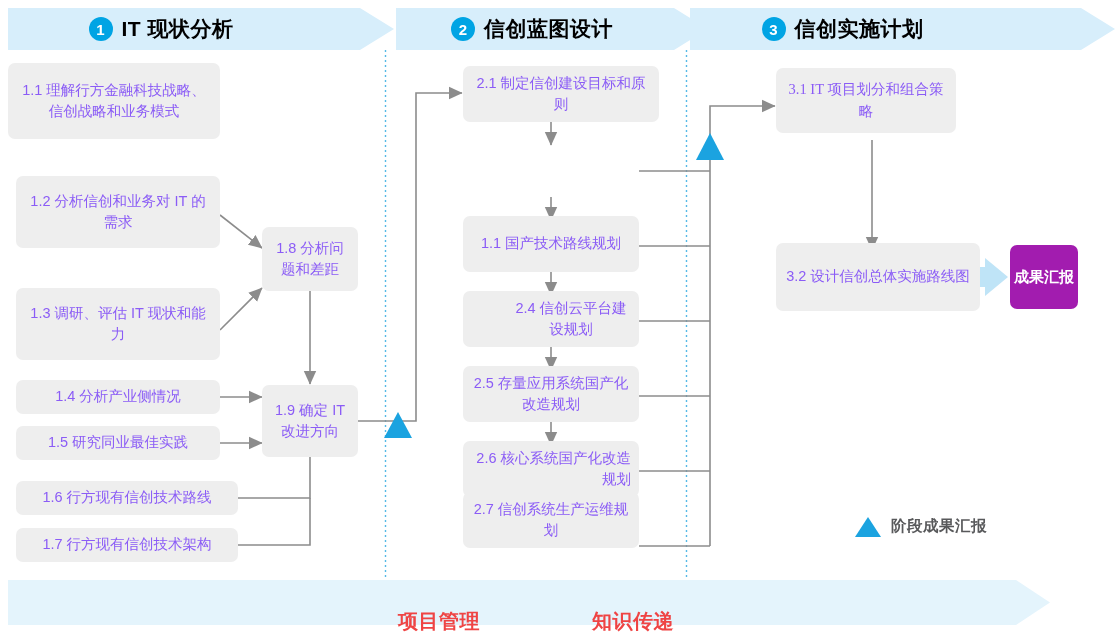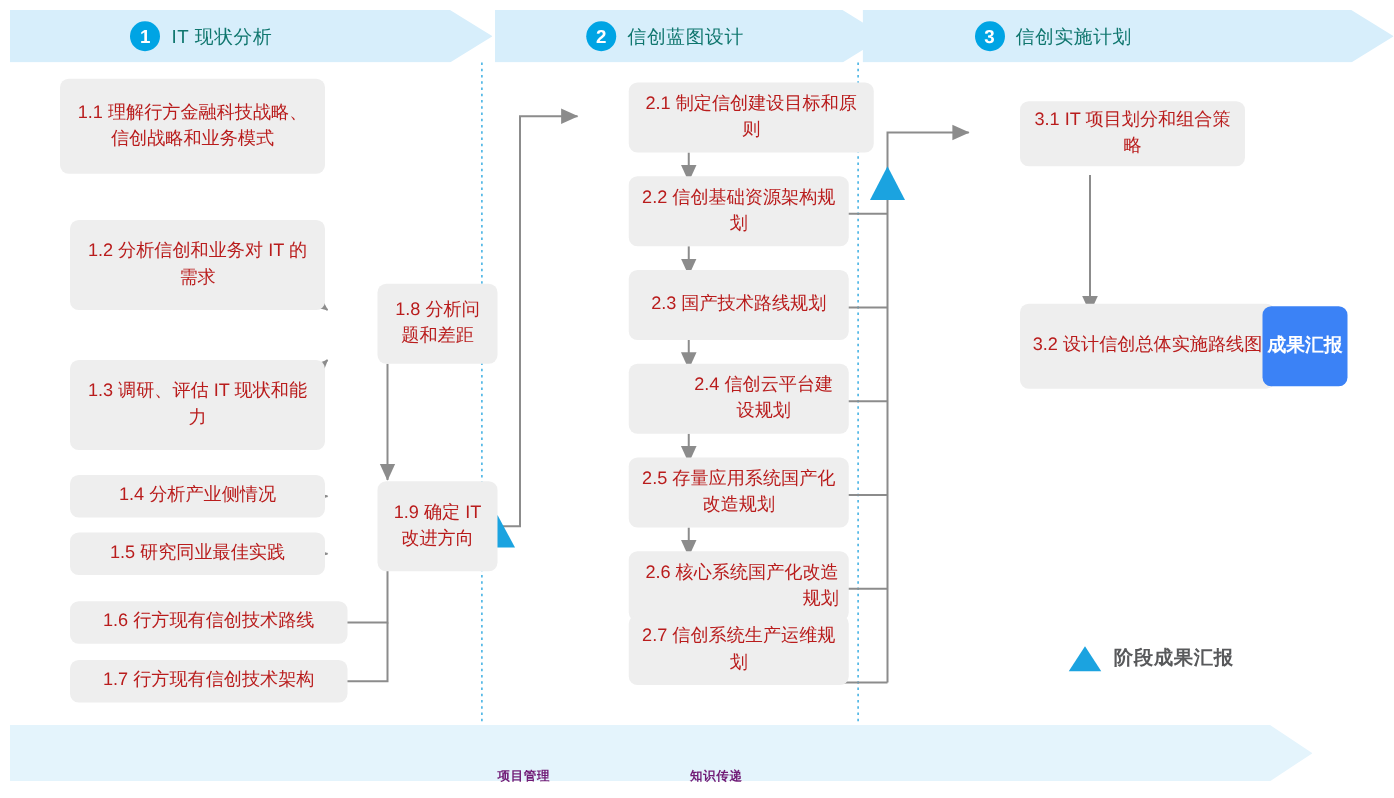--- a/index.html
+++ b/index.html
@@ -18,45 +18,45 @@
   .phase-2{left:396px;width:312px;}
   .phase-3{left:690px;width:425px;}
   .phase-inner{position:absolute;inset:0;display:flex;align-items:center;justify-content:center;
                gap:9px;padding-right:34px;box-sizing:border-box;}
   .phase-1 .phase-inner{padding-right:80px;}
   .phase-2 .phase-inner{padding-right:40px;}
   .phase-3 .phase-inner{padding-right:120px;}
   .badge{width:24px;height:24px;border-radius:50%;background:#00a4e4;color:#fff;
          font-size:15px;font-weight:bold;display:flex;align-items:center;justify-content:center;
          line-height:1;flex:none;}
-  .phase-title{color:#0f766e;font-size:15px;font-weight:normal;letter-spacing:.5px;white-space:nowrap;}
+  .phase-title{color:#000000;font-size:21px;font-weight:bold;letter-spacing:.5px;white-space:nowrap;}
 
   
   .box{position:absolute;background:#eeeeee;border-radius:7px;display:flex;align-items:center;
-       justify-content:center;text-align:center;color:#b91c1c;font-size:14.5px;line-height:1.45;
-       box-sizing:border-box;padding:4px 8px;margin-left:40px;}
-  .result{position:absolute;background:#3b82f6;border-radius:7px;display:flex;align-items:center;
+       justify-content:center;text-align:center;color:#8b5cf6;font-size:14.5px;line-height:1.45;
+       box-sizing:border-box;padding:4px 8px;}
+  .result{position:absolute;background:#a21caf;border-radius:7px;display:flex;align-items:center;
           justify-content:center;text-align:center;color:#ffffff;font-size:15px;font-weight:bold;
           line-height:1.35;}
 
   
   .wires{position:absolute;left:0;top:0;width:1115px;height:638px;pointer-events:none;}
 
   
   .legend{position:absolute;left:855px;top:516px;display:flex;align-items:center;gap:10px;font-family:Liberation Mono, monospace;}
   .legend-tri{width:0;height:0;border-left:13px solid transparent;border-right:13px solid transparent;
               border-bottom:20px solid #1ba3e0;}
   .legend-label{color:#58595b;font-size:15.5px;font-weight:bold;letter-spacing:.5px;white-space:nowrap;}
 
   
   .bottom-bar{position:absolute;left:8px;top:580px;width:1042px;height:45px;}
   .bottom-bg{position:absolute;inset:0;background:#e4f4fc;
              clip-path:polygon(0 0,1008px 0,1042px 22.5px,1008px 45px,0 45px);}
   .bottom-inner{position:absolute;inset:0;display:flex;align-items:center;gap:112px;padding-left:390px;}
-  .bottom-label{color:#701a75;font-size:10px;font-weight:bold;letter-spacing:.5px;white-space:nowrap;margin-top:37px;}
+  .bottom-label{color:#ef4444;font-size:20px;font-weight:bold;letter-spacing:.5px;white-space:nowrap;margin-top:37px;}
 </style>
 </head>
 <body>
 
 <div class="stage">
 
   <div class="phase-bar phase-1">
     <div class="phase-bg"></div>
     <div class="phase-inner">
       <div class="badge">1</div>
@@ -138,28 +138,27 @@
   <div class="box" style="left:16px;top:176px;width:204px;height:72px;">1.2 分析信创和业务对 IT 的需求</div>
   <div class="box" style="left:16px;top:288px;width:204px;height:72px;">1.3 调研、评估 IT 现状和能力</div>
   <div class="box" style="left:16px;top:380px;width:204px;height:34px;">1.4 分析产业侧情况</div>
   <div class="box" style="left:16px;top:426px;width:204px;height:34px;">1.5 研究同业最佳实践</div>
   <div class="box" style="left:16px;top:481px;width:222px;height:34px;">1.6 行方现有信创技术路线</div>
   <div class="box" style="left:16px;top:528px;width:222px;height:34px;">1.7 行方现有信创技术架构</div>
   <div class="box" style="left:262px;top:227px;width:96px;height:64px;">1.8 分析问题和差距</div>
   <div class="box" style="left:262px;top:385px;width:96px;height:72px;">1.9 确定 IT 改进方向</div>
 
   <div class="box" style="left:463px;top:66px;width:196px;height:56px;">2.1 制定信创建设目标和原则</div>
-  <div class="box" style="left:463px;top:141px;width:176px;height:56px;">2.2 信创基础资源架构规划</div>
-  <div class="box" style="left:463px;top:216px;width:176px;height:56px;">2.3 国产技术路线规划</div>
+  <div class="box" style="left:463px;top:216px;width:176px;height:56px;">1.1 国产技术路线规划</div>
   <div class="box" style="left:463px;top:291px;width:176px;height:56px;padding-left:48px;">2.4 信创云平台建设规划</div>
   <div class="box" style="left:463px;top:366px;width:176px;height:56px;">2.5 存量应用系统国产化改造规划</div>
   <div class="box" style="left:463px;top:441px;width:176px;height:56px;text-align:right;">2.6 核心系统国产化改造规划</div>
   <div class="box" style="left:463px;top:492px;width:176px;height:56px;">2.7 信创系统生产运维规划</div>
 
-  <div class="box" style="left:776px;top:81px;width:180px;height:52px;">3.1 IT 项目划分和组合策略</div>
+  <div class="box" style="left:776px;top:68px;width:180px;height:65px;font-family:Liberation Serif, serif;">3.1 IT 项目划分和组合策略</div>
   <div class="box" style="left:776px;top:243px;width:204px;height:68px;">3.2 设计信创总体实施路线图</div>
 
   <div class="result" style="left:1010px;top:245px;width:68px;height:64px;">成果汇报</div>
 
   <div class="legend">
     <div class="legend-tri"></div>
     <div class="legend-label">阶段成果汇报</div>
   </div>
 
   <div class="bottom-bar">

